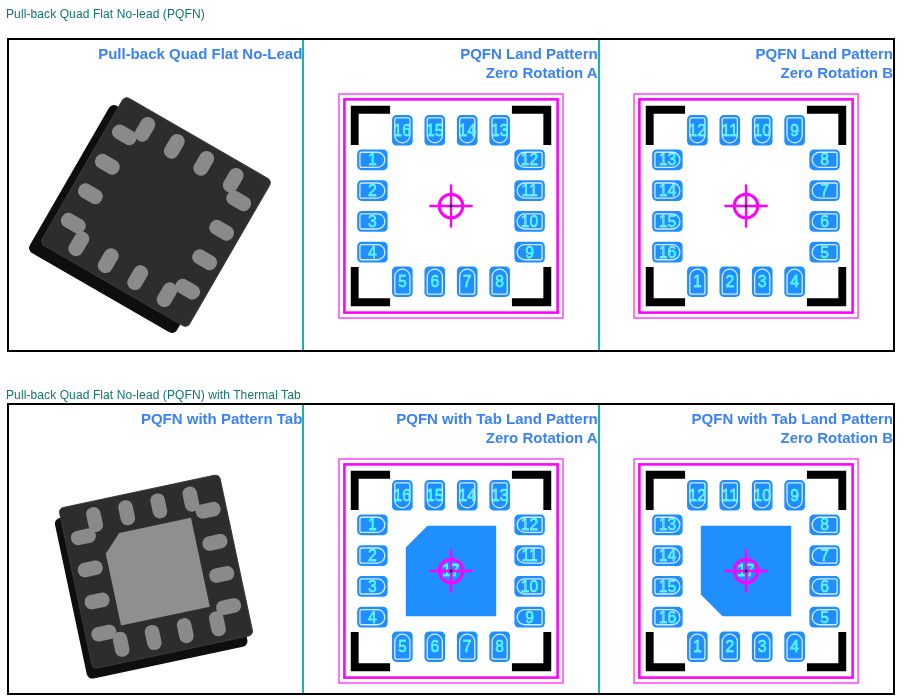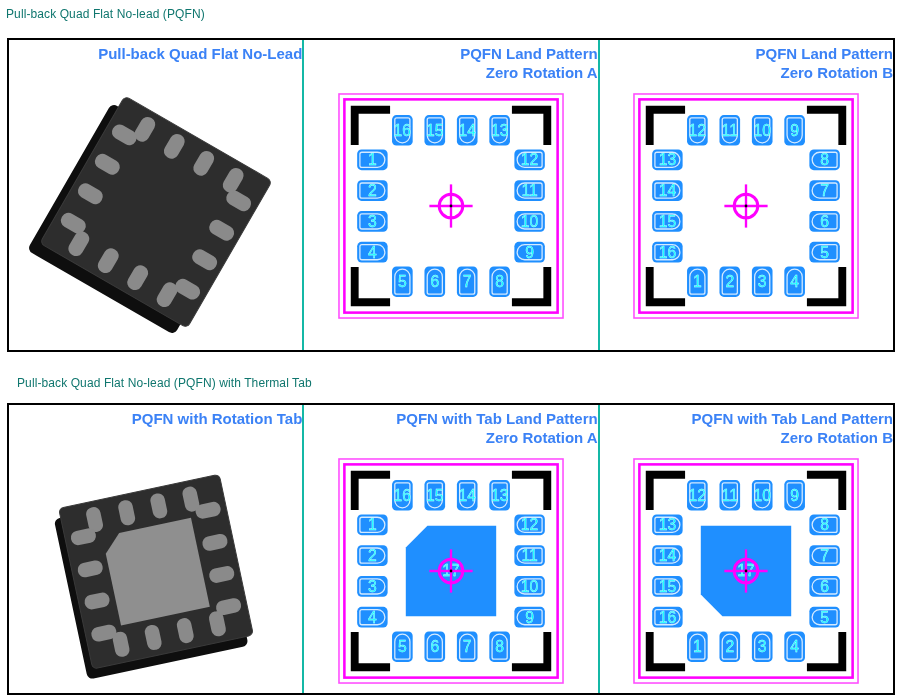--- a/index.html
+++ b/index.html
@@ -9,21 +9,21 @@
     font-family:"Liberation Sans",sans-serif;
     color:#1a1a1a;
     overflow:hidden;
   }
   .section-title{
     position:absolute;left:6px;
     font-size:12px;font-weight:normal;color:#0f766e;
     letter-spacing:0.1px;
   }
   #title-1{top:7px;}
-  #title-2{top:376px;margin-left:11px;}
+  #title-2{top:388px;}
   .pkg-table{
     position:absolute;left:7px;width:888px;
     border:2px solid #000;background:#fff;
     display:flex;box-sizing:border-box;
   }
   #table-1{top:38px;height:314px;}
   #table-2{top:403px;height:292px;}
   .cell{
     flex:1 1 0;display:flex;flex-direction:column;align-items:center;
     border-left:2px solid #14b8a6;min-width:0;
@@ -208,21 +208,21 @@
         <circle cx="115" cy="115" r="1.4" fill="#000"></circle>
       </svg>
   </div>
 </div>
 
 <div class="section-title" id="title-2">Pull-back Quad Flat No-lead (PQFN) with Thermal Tab</div>
 
 <div class="pkg-table" id="table-2">
   <div class="cell">
     <div class="hdr">
-      <div>PQFN with Rotation Tab</div>
+      <div>PQFN with Pattern Tab</div>
     </div>
     <svg class="chip-svg" viewBox="0 0 280 252">
         <g transform="translate(140,126)">
           <rect x="-85" y="-85" width="170" height="170" rx="6" fill="#0E0E0E" transform="translate(-5,11) rotate(-12)"></rect>
           <g transform="rotate(-12)">
             <rect x="-85" y="-85" width="170" height="170" rx="5" fill="#2D2D2D" stroke="#3A3A3A" stroke-width="1"></rect>
             <path d="M-29 -47L47 -47L47 47L-47 47L-47 -29Z" fill="#8F8F8F"></path>
             <rect x="-58.5" y="-79" width="15" height="26" rx="7" fill="#8A8A8A"></rect>
             <rect x="-58.5" y="53" width="15" height="26" rx="7" fill="#8A8A8A"></rect>
             <rect x="-79" y="-58.5" width="26" height="15" rx="7" fill="#8A8A8A"></rect>

